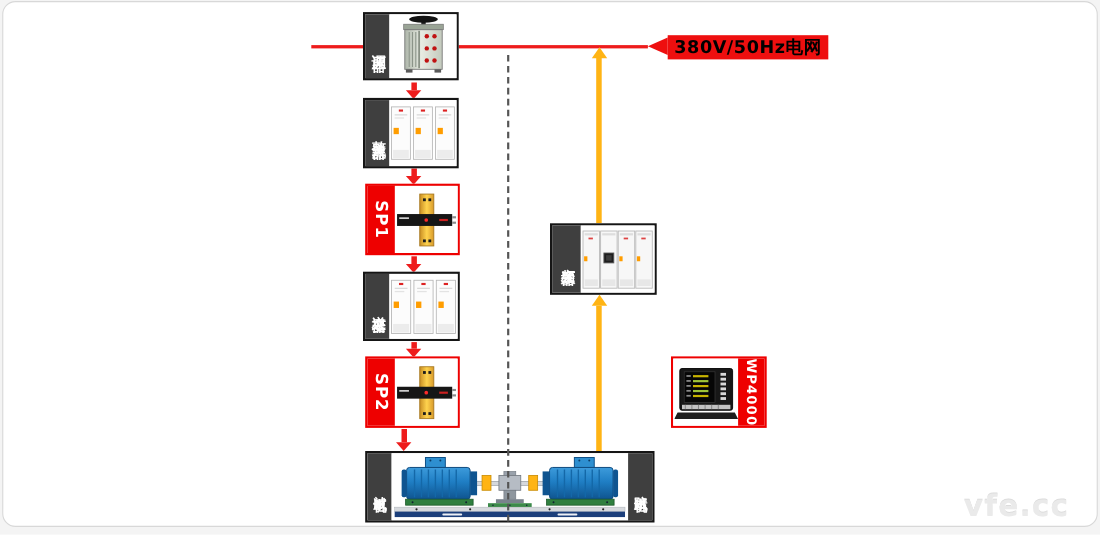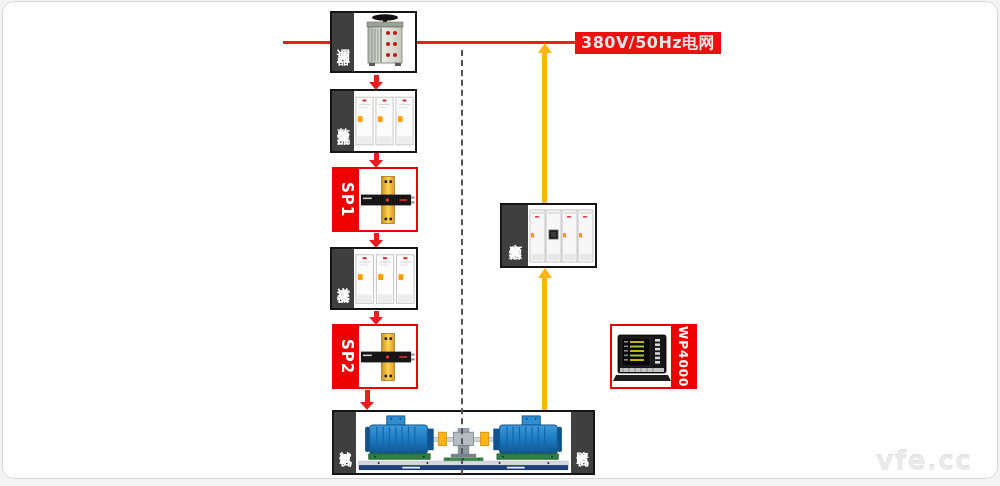--- a/index.html
+++ b/index.html
@@ -29,22 +29,22 @@
   .varrow .shaft{width:5px;margin:0 auto;background:#ee1c1c;}
   .varrow .head{width:0;height:0;border-left:7px solid transparent;border-right:7px solid transparent;border-top:8px solid #ee1c1c;}
   .va1{left:369px;top:75px;}  .va1 .shaft{height:7px;}
   .va2{left:369px;top:153px;} .va2 .shaft{height:7px;}
   .va3{left:369px;top:233px;} .va3 .shaft{height:7px;}
   .va4{left:369px;top:311px;} .va4 .shaft{height:6px;}
   .va5{left:360px;top:390px;} .va5 .shaft{height:12px;}
 
   
   .grid-label{
-    position:absolute;left:575px;top:32px;height:22px;line-height:22px;
-    background:#ee0f0f;color:#e5e5e5;font-size:16px;font-weight:bold;
+    position:absolute;left:607px;top:32px;height:22px;line-height:22px;
+    background:#ee0f0f;color:#000000;font-size:16px;font-weight:bold;
     padding:0 6px;z-index:2;letter-spacing:0.5px;
   }
   .grid-arrowhead{
     position:absolute;left:589px;top:34px;width:0;height:0;z-index:2;
     border-top:8px solid transparent;border-bottom:8px solid transparent;
     border-right:18px solid #ee0f0f;
   }
 
   
   .eqbox{position:absolute;background:#fff;border:2px solid #151515;display:flex;z-index:2;box-sizing:border-box;}

